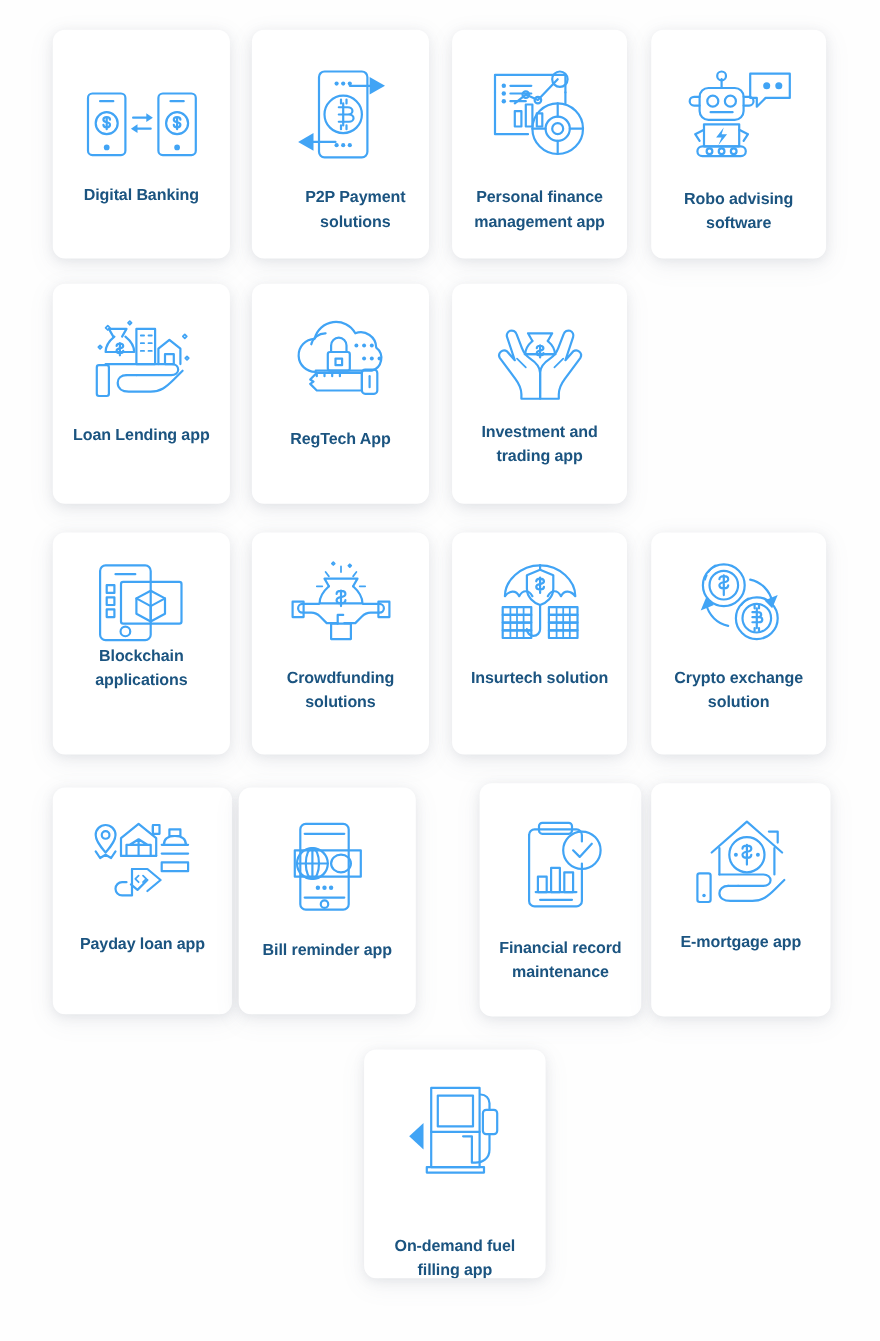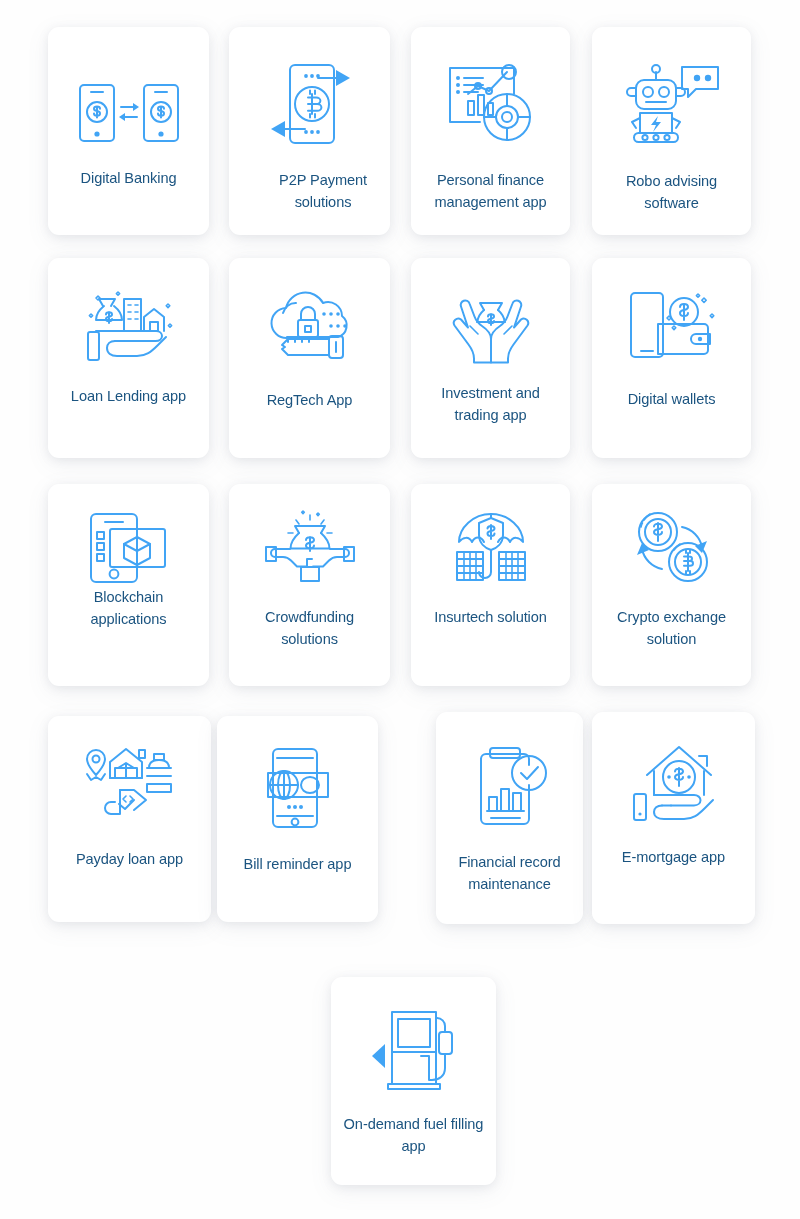--- a/index.html
+++ b/index.html
@@ -40,21 +40,21 @@
     width: 100%;
     flex: 0 0 auto;
   }
   .card-icon svg {
     display: block;
     overflow: visible;
   }
   .card-label {
     font-size: 14.6px;
     line-height: 22px;
-    font-weight: 400;
+    font-weight: 700;
     color: #1b5480;
     text-align: center;
     letter-spacing: -0.1px;
     padding: 0 9px;
     box-sizing: border-box;
     width: 100%;
   }
   
   .ico {
     fill: none;
@@ -232,35 +232,20 @@
         <path class="ico" d="M43 30v11 M40 32.5c0-1.3 1.3-2.2 3-2.2s3 .9 3 2.2-1.2 1.9-3 2.2-3 .9-3 2.2 1.3 2.2 3 2.2 3-.9 3-2.2"></path>
         <path class="ico" d="M29 38h28"></path>
         <path class="ico" d="M43 55c0-6-4.5-10-9-13-4-2.6-6-5.5-7.5-9.5l-5-13a4.5 4.5 0 0 0-8.5 3l7 21-7-8a4.5 4.5 0 0 0-6.5 6l14 19c3 4 5.5 8 5.5 14v4h17z"></path>
         <path class="ico" d="M43 55c0-6 4.5-10 9-13 4-2.6 6-5.5 7.5-9.5l5-13a4.5 4.5 0 0 1 8.5 3l-7 21 7-8a4.5 4.5 0 0 1 6.5 6l-14 19c-3 4-5.5 8-5.5 14v4H43z"></path>
         <path class="ico-thin" d="M22 42l8 8 M64 42l-8 8"></path>
       </svg>
     </div>
     <div class="card-label" style="margin-top:20px;">Investment and trading app</div>
   </div>
 
-  <div class="card" style="left:592px; top:258px; width:159px; height:200px;">
-    <div class="card-icon" style="margin-top:30px; height:74px;">
-      <svg width="88" height="70" viewBox="0 0 88 70">
-        <rect class="ico" x="3" y="3" width="32" height="64" rx="4"></rect>
-        <line class="ico" x1="13" y1="61" x2="25" y2="61"></line>
-        <circle class="ico" cx="56" cy="22" r="14"></circle>
-        <path class="ico" d="M56 14v16 M52 17c0-1.8 1.8-3 4-3s4 1.2 4 3-1.7 2.6-4 3-4 1.2-4 3 1.8 3 4 3 4-1.2 4-3"></path>
-        <path class="ico" d="M30 34h46a4 4 0 0 1 4 4v22a4 4 0 0 1-4 4H30z"></path>
-        <path class="ico" d="M68 44h14v10H68a5 5 0 0 1 0-10z"></path>
-        <circle class="ico-f" cx="72" cy="49" r="2.2"></circle>
-        <path class="ico-thin" d="M41 26l2 2-2 2-2-2z M46 36l1.8 1.8L46 39.6l-1.8-1.8z M76 8l2.2 2.2L76 12.4l-2.2-2.2z M70 4l1.6 1.6L70 7.2l-1.6-1.6z M84 24l1.8 1.8L84 27.6l-1.8-1.8z"></path>
-      </svg>
-    </div>
-    <div class="card-label" style="margin-top:26px;">Digital wallets</div>
-  </div>
 
   <div class="card" style="left:48px; top:484px; width:161px; height:202px;">
     <div class="card-icon" style="margin-top:26px; height:76px;">
       <svg width="82" height="74" viewBox="0 0 82 74">
         <rect class="ico" x="3" y="3" width="46" height="68" rx="5"></rect>
         <line class="ico" x1="17" y1="11" x2="35" y2="11"></line>
         <circle class="ico" cx="26" cy="63" r="4.4"></circle>
         <rect class="ico" x="9" y="21" width="7" height="7"></rect>
         <rect class="ico" x="9" y="32" width="7" height="7"></rect>
         <rect class="ico" x="9" y="43" width="7" height="7"></rect>
@@ -411,21 +396,21 @@
         <path class="ico" d="M27 52h40c4 0 6.5 2.6 6.5 5.2 0 2.8-2.5 5.2-6.5 5.2H44"></path>
         <path class="ico" d="M44 62.4h-9"></path>
         <path class="ico" d="M35 62.4c-5 0-8 3-8 6.6 0 4.4 4 7 10 7h20c9 0 14-4 21-11l8-8"></path>
         <rect class="ico" x="7" y="51" width="12" height="26" rx="2"></rect>
         <circle class="ico-f" cx="13" cy="71" r="1.6"></circle>
       </svg>
     </div>
     <div class="card-label" style="margin-top:22px;">E-mortgage app</div>
   </div>
 
-  <div class="card" style="left:331px; top:977px; width:165px; height:208px;">
+  <div class="card" style="left:331px; top:954px; width:165px; height:208px;gap:32px;">
     <div class="card-icon" style="margin-top:30px; height:84px;">
       <svg width="94" height="82" viewBox="0 0 94 82">
         <rect class="ico" x="25" y="4" width="44" height="72"></rect>
         <rect class="ico" x="31" y="11" width="32" height="28"></rect>
         <line class="ico" x1="25" y1="44" x2="69" y2="44"></line>
         <rect class="ico" x="21" y="76" width="52" height="5"></rect>
         <path class="ico-f" d="M18 36L5 48l13 12z"></path>
         <path class="ico" d="M78 24v-6a8 8 0 0 0-8-8"></path>
         <rect class="ico" x="72" y="24" width="13" height="22" rx="3"></rect>
         <path class="ico" d="M78 46v14c0 8-6 12-13 12h-3V48h-8"></path>

